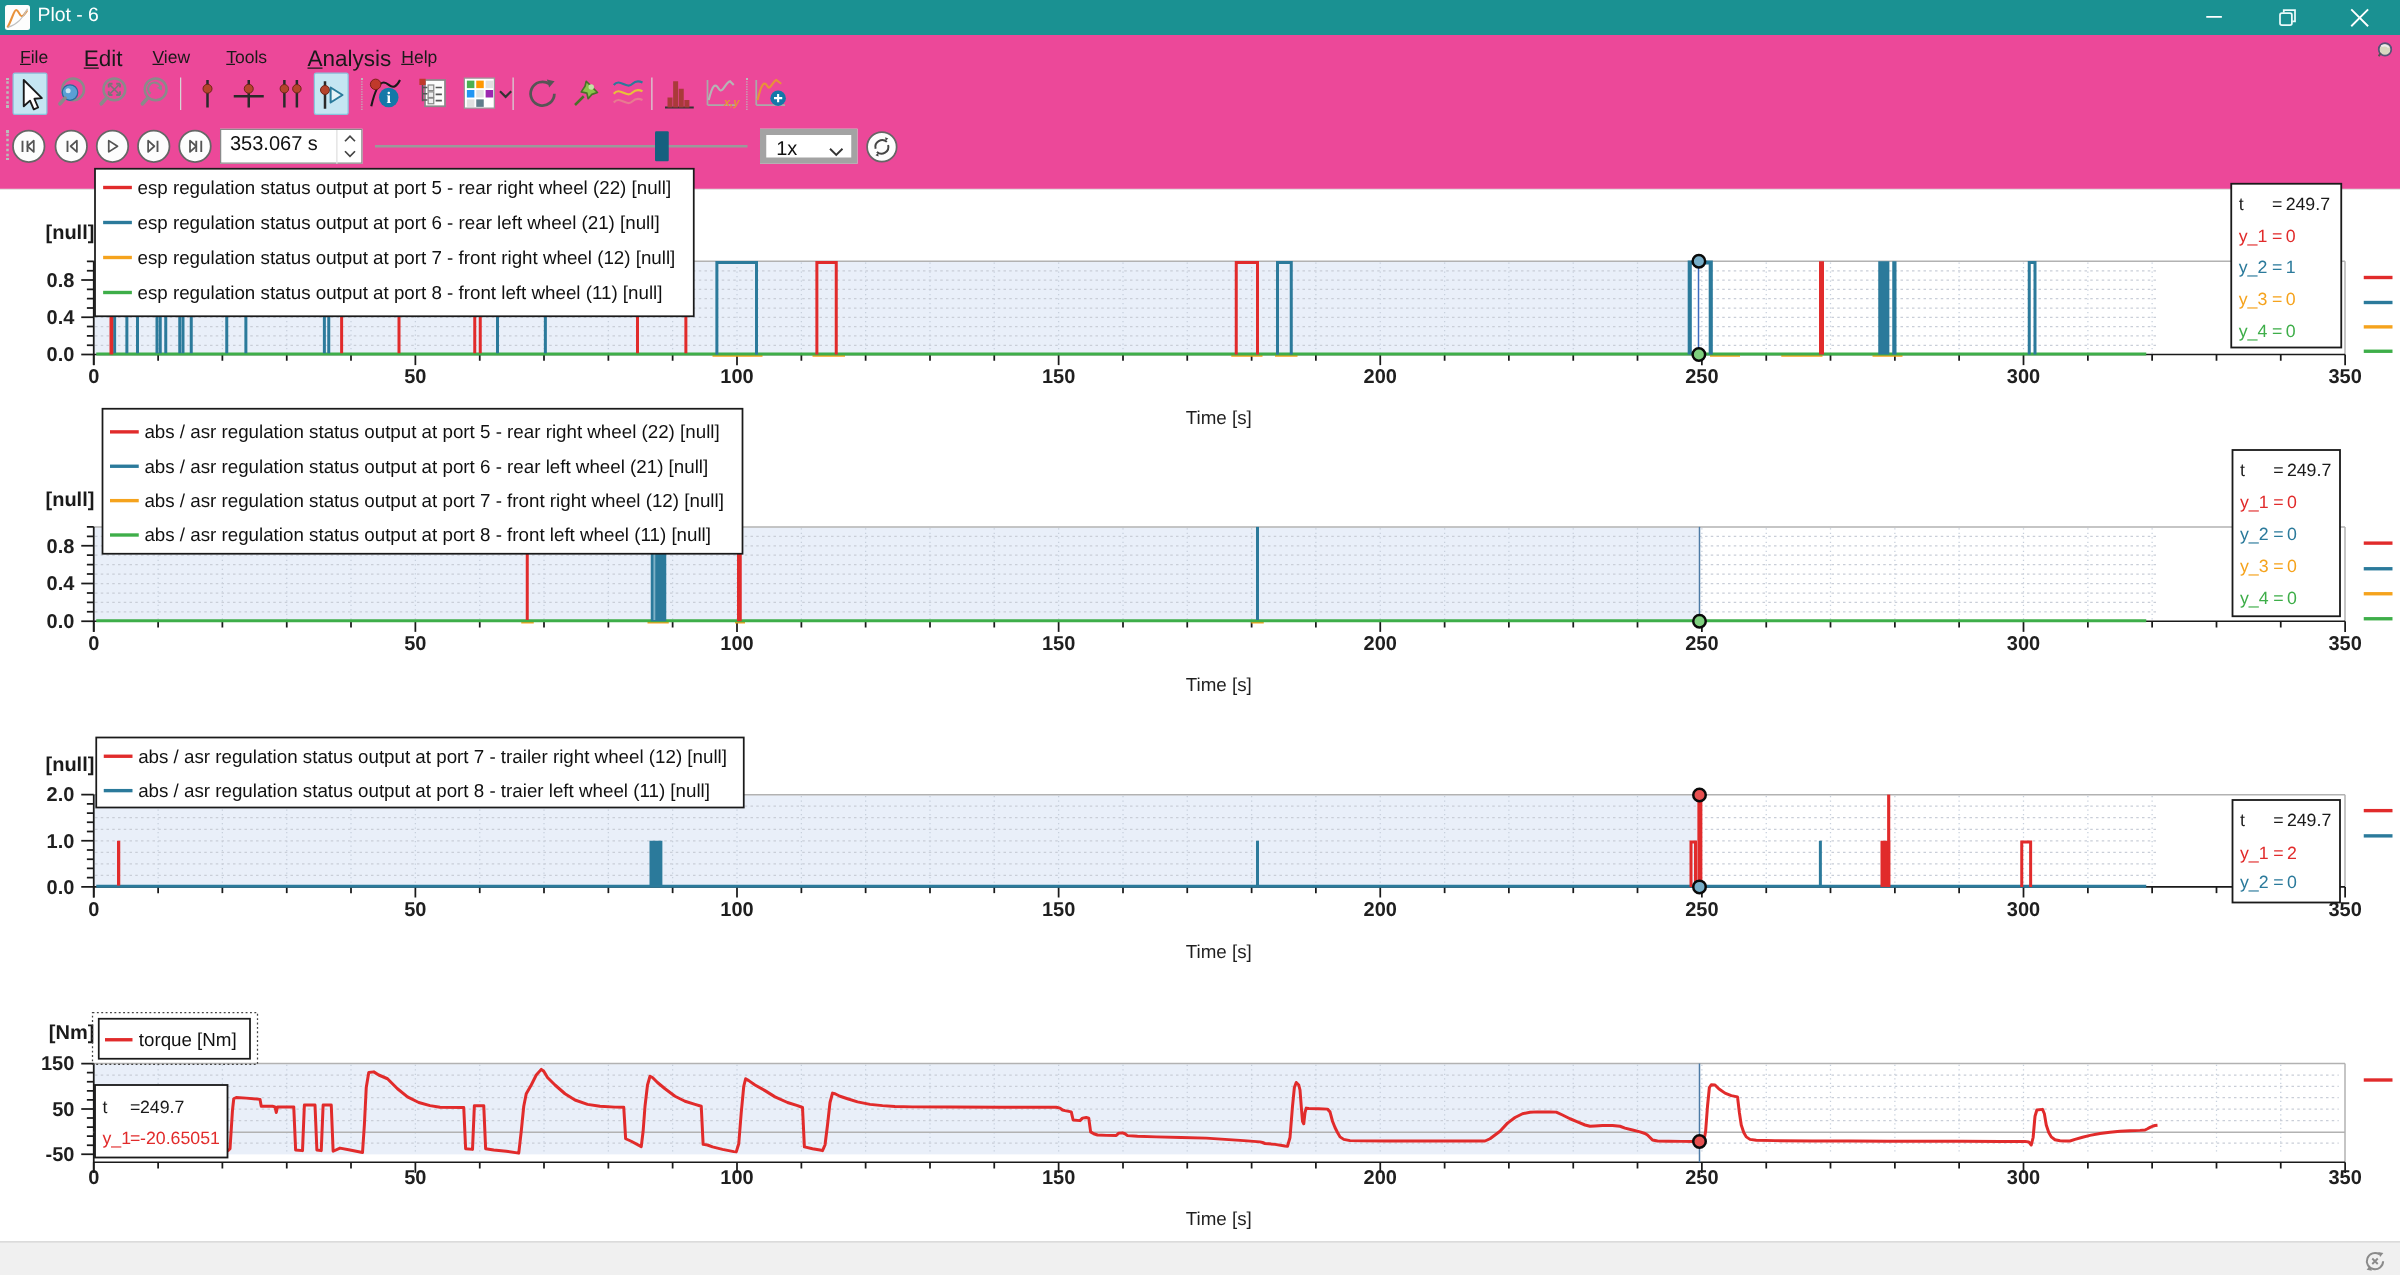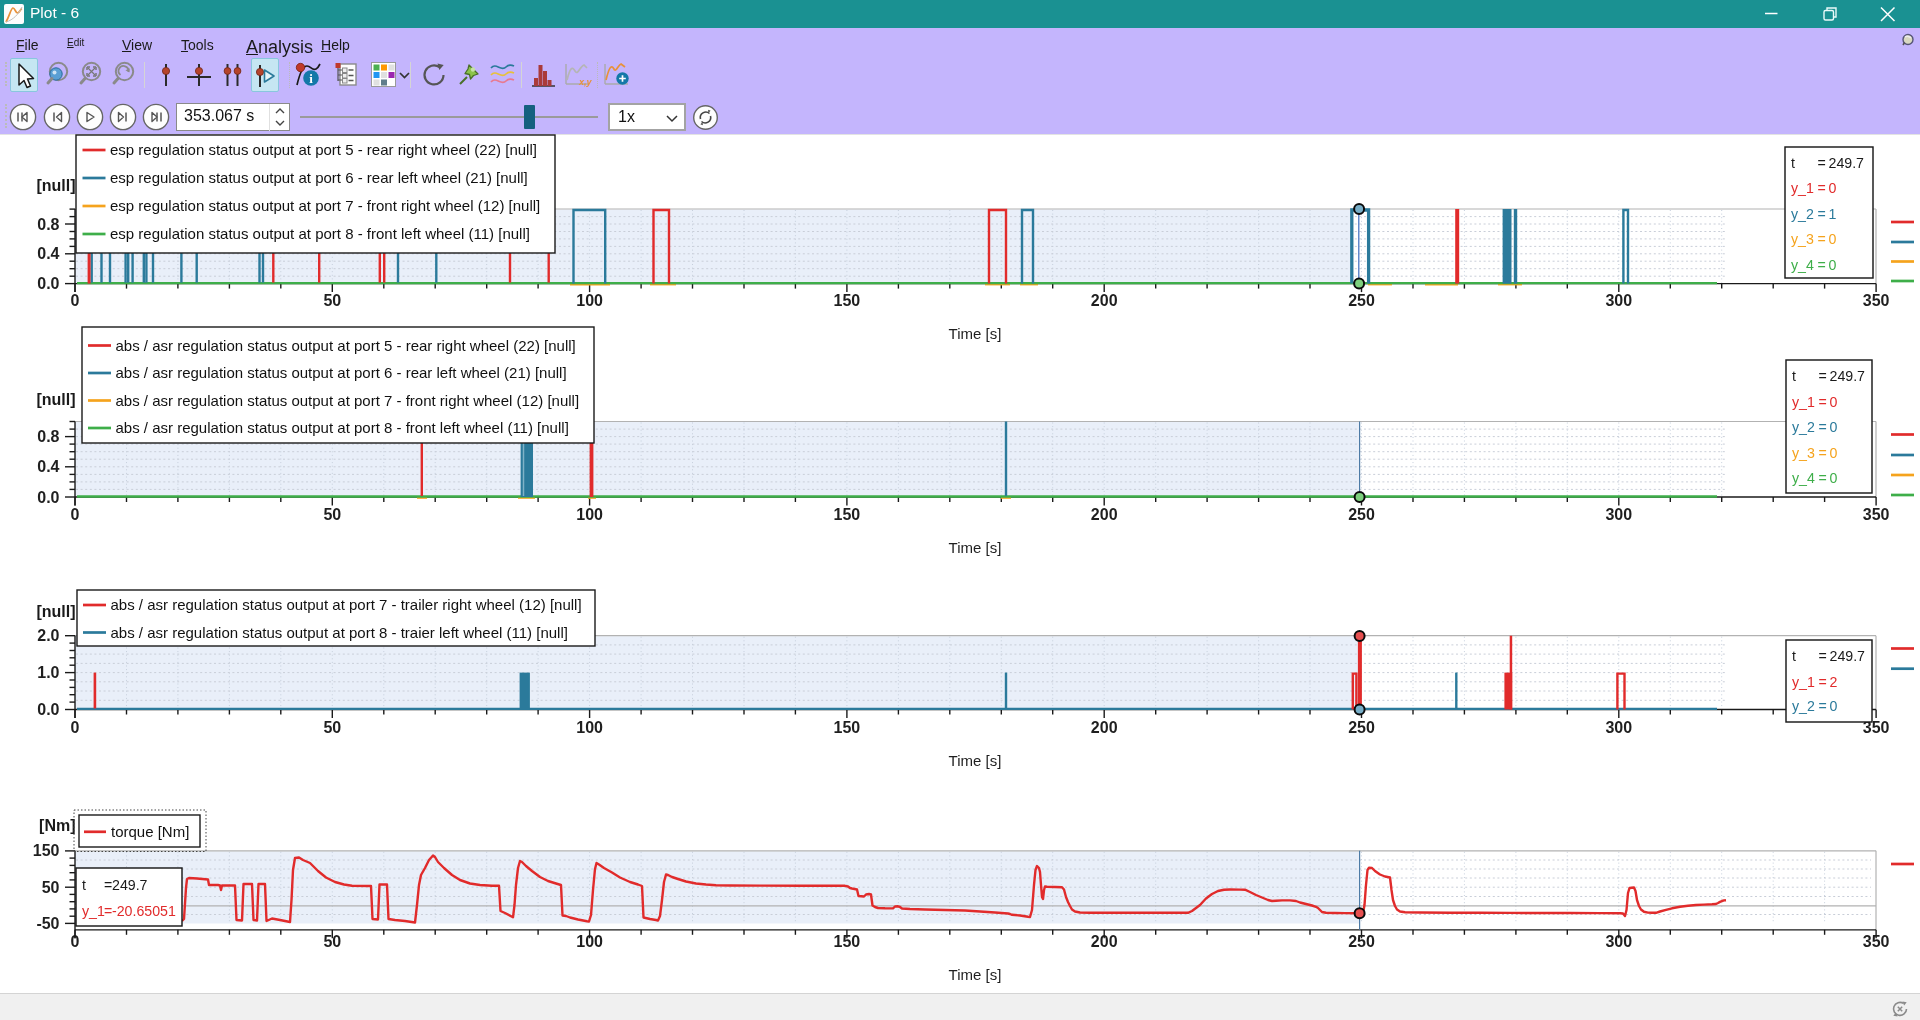--- a/index.html
+++ b/index.html
@@ -1,16 +1,16 @@
 <!DOCTYPE html>
 <html><head><meta charset="utf-8"><style>
 *{margin:0;padding:0;box-sizing:border-box}
 body{width:1920px;height:1020px;overflow:hidden;font-family:"Liberation Sans", sans-serif;background:#fff}
 #titlebar{position:absolute;left:0;top:0;width:1920px;height:44px;background:#1a9192}
-#chrome{position:absolute;left:0;top:28px;width:1920px;height:107px;background:#c4b5fd;border-bottom:1px solid #e3e3e3}
+#chrome{position:absolute;left:0;top:28px;width:1920px;height:124px;background:#ec4899;border-bottom:1px solid #e3e3e3}
 #statusbar{position:absolute;left:0;top:993px;width:1920px;height:27px;background:#f0f0f0;border-top:1px solid #d4d4d4}
 .grip{position:absolute;width:4px;border-left:2px dotted #bbb;height:24px;left:5px}
 </style></head>
 <body>
 <div id="titlebar">
  <svg style="position:absolute;left:4px;top:4px" width="20" height="20">
       <rect x="0" y="0" width="20" height="20" rx="2" fill="#fdfdfd"></rect>
       <path d="M2,18 C6,11 7,4 9,4 C11,4 11.5,9 13.5,9 C15.5,9 16.5,5 18,4.5" fill="none" stroke="#e8913a" stroke-width="1.7"></path>
       <path d="M2,18 C9,16 15,10 18,3" fill="none" stroke="#c0c0c0" stroke-width="1"></path>
     </svg>
@@ -21,21 +21,21 @@
  <svg style="position:absolute;left:1812px;top:0" width="46" height="28">
       <rect x="12" y="10.5" width="9.5" height="9.5" rx="1.5" fill="none" stroke="#eafafa" stroke-width="1.4"></rect>
       <path d="M15,10 L15,8 L24,8 L24,17 L21.8,17" fill="none" stroke="#eafafa" stroke-width="1.4"></path>
     </svg>
  <svg style="position:absolute;left:1870px;top:0" width="46" height="28">
       <path d="M11,7.5 L24.5,21 M24.5,7.5 L11,21" stroke="#fff" stroke-width="1.5"></path>
     </svg>
 </div>
 <div id="chrome">
 <span style="position:absolute;left:16px;top:9px;font-size:14px;color:#1a1a1a"><u>F</u>ile</span>
-    <span style="position:absolute;left:67px;top:9px;font-size:10px;color:#1a1a1a"><u>E</u>dit</span>
+    <span style="position:absolute;left:67px;top:9px;font-size:18px;color:#1a1a1a"><u>E</u>dit</span>
     <span style="position:absolute;left:122px;top:9px;font-size:14px;color:#1a1a1a"><u>V</u>iew</span>
     <span style="position:absolute;left:181px;top:9px;font-size:14px;color:#1a1a1a"><u>T</u>ools</span>
     <span style="position:absolute;left:246px;top:9px;font-size:18px;color:#1a1a1a"><u>A</u>nalysis</span>
     <span style="position:absolute;left:321px;top:9px;font-size:14px;color:#1a1a1a"><u>H</u>elp</span>
 <div class="grip" style="top:34px"></div>
 <div class="grip" style="top:76px"></div>
 <div style="position:absolute;left:10px;top:30px;width:28px;height:34px;background:#c5e6f2;border:1px solid #89c6de;border-radius:2px;">
       <svg width="28" height="34" viewBox="0 0 28 34" style="position:absolute;left:0;top:0">
         <path d="M8,5 L8,26 L13,21.5 L16,28.5 L19.5,27 L16.5,20 L22.5,19.5 Z" fill="#fff" stroke="#1a1a1a" stroke-width="1.5" stroke-linejoin="round"></path>
       </svg>
@@ -204,21 +204,21 @@
     </svg>
     <div style="position:absolute;left:176px;top:75px;width:114px;height:28px;background:#fff;border:1px solid #8a8a8a;">
       <span style="position:absolute;left:7px;top:3px;font-size:16px;color:#111">353.067 s</span>
       <div style="position:absolute;right:0;top:0;width:20px;height:27px;border-left:1px solid #e0e0e0"><svg width="20" height="27">
           <path d="M6,9 l4,-4 l4,4" fill="none" stroke="#444" stroke-width="1.4"></path>
           <path d="M6,17 l4,4 l4,-4" fill="none" stroke="#444" stroke-width="1.4"></path>
         </svg></div>
     </div>
     <div style="position:absolute;left:300px;top:88px;width:298px;height:2px;background:#9a9a9a"></div>
     <div style="position:absolute;left:524px;top:77px;width:11px;height:24px;background:#15607f;border-radius:1px"></div>
-    <div style="position:absolute;left:608px;top:75px;width:78px;height:28px;background:#fff;border:2px solid #a3a3a3;">
+    <div style="position:absolute;left:608px;top:75px;width:78px;height:28px;background:#fff;border:5px solid #a3a3a3;">
       <span style="position:absolute;left:8px;top:3px;font-size:16px;color:#111">1x</span>
       <svg style="position:absolute;right:2px;top:0" width="20" height="27">
         <path d="M5,11 l5,5 l5,-5" fill="none" stroke="#333" stroke-width="1.5"></path>
       </svg>
     </div>
     <svg style="position:absolute;left:692px;top:76px" width="27" height="27" viewBox="0 0 27 27">
       <circle cx="13.5" cy="13.5" r="11.8" fill="#fdfdfd" stroke="#666" stroke-width="1.4"></circle>
       <path d="M8.5,15 a5.5,5.5 0 0 1 9,-5.5" fill="none" stroke="#444" stroke-width="1.6"></path>
       <path d="M18.5,12 a5.5,5.5 0 0 1 -9,5.5" fill="none" stroke="#444" stroke-width="1.6"></path>
       <path d="M16.2,5.8 l2.4,1 l-2.2,2 Z" fill="#444"></path>

